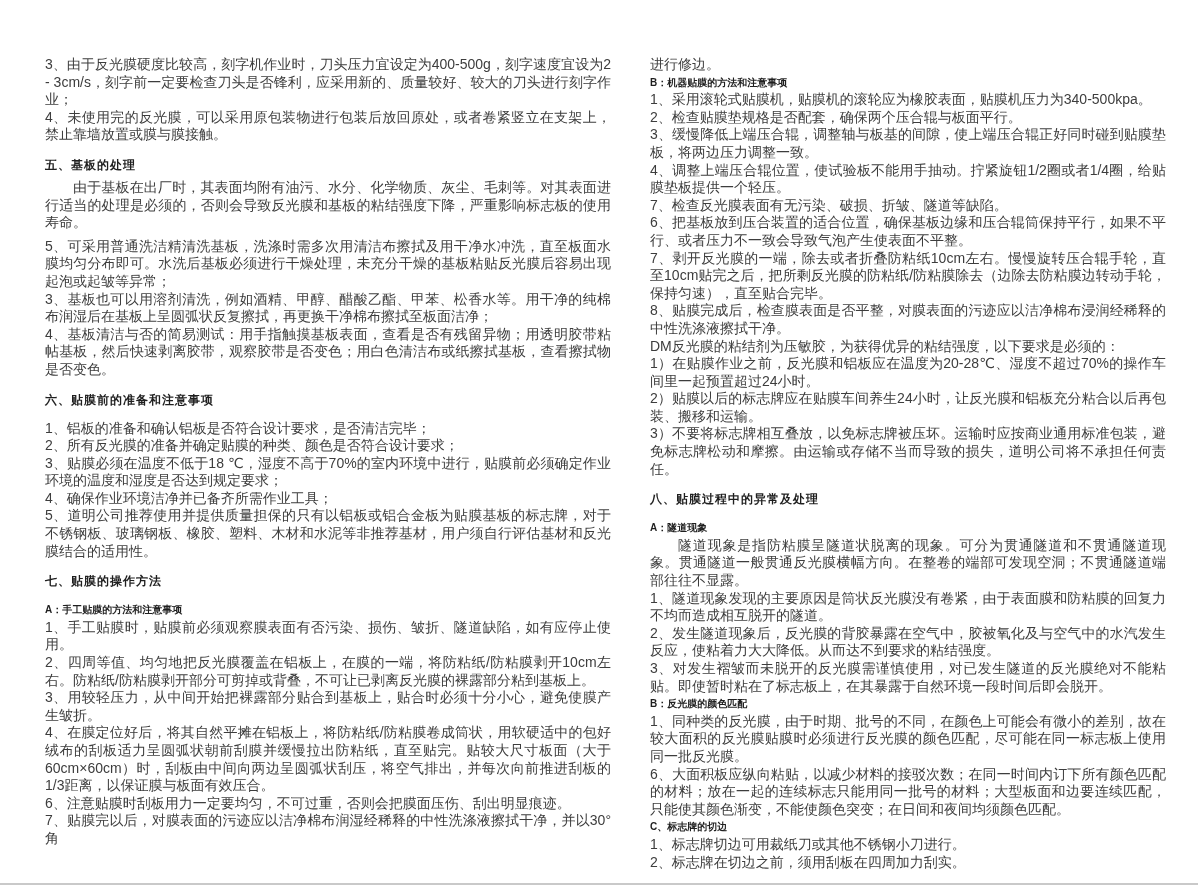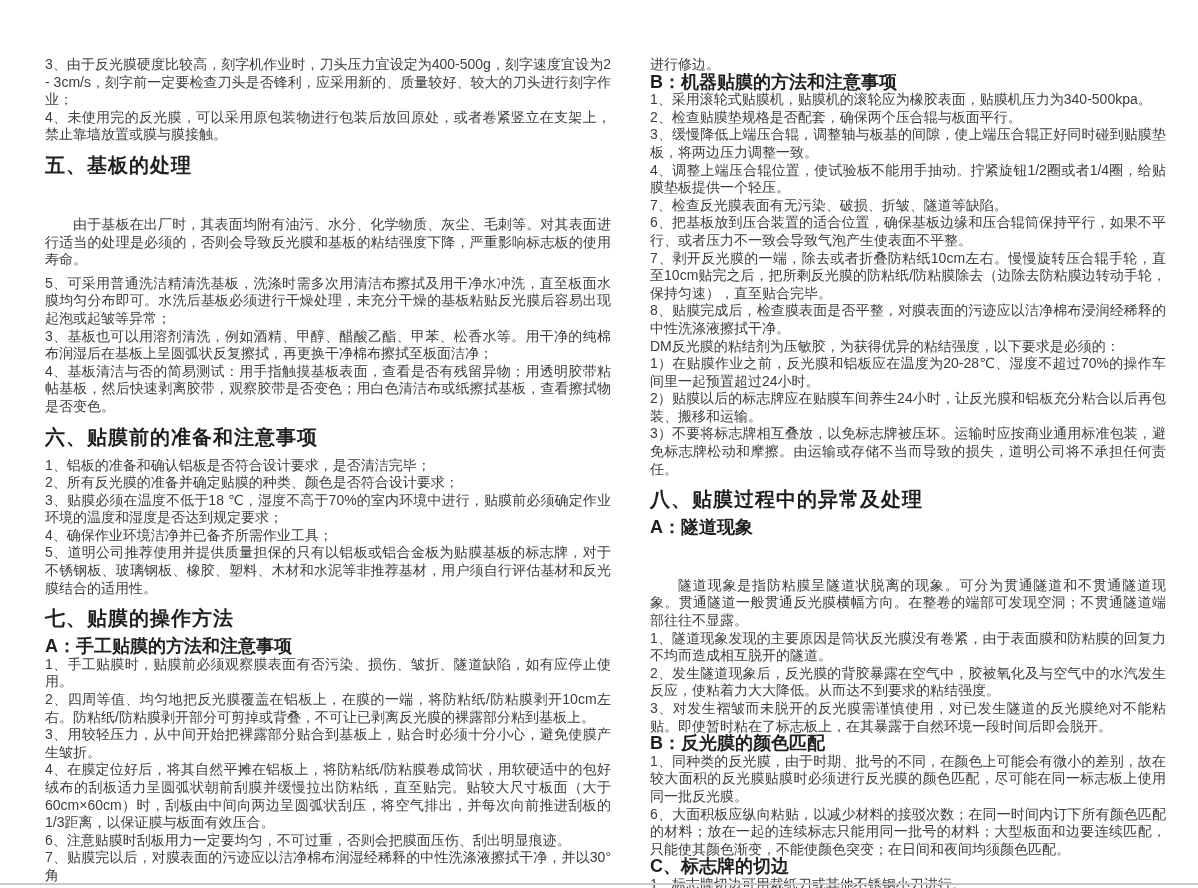--- a/index.html
+++ b/index.html
@@ -23,31 +23,31 @@
   .col { flex: 0 0 auto; }
   .col-left  { width: 566px; }
   .col-right { width: 516px; }
   .blk-p {
     font-size: 14px;
     line-height: 17.6px;
     color: var(--ink, #3d3d3d);
     text-align: justify;
     margin: 0;
   }
-  .blk-p.indent { text-indent: 2em; margin-top: 40px; }
+  .blk-p.indent { text-indent: 2em; }
   .blk-h2 {
-    font-size: 20px;
+    font-size: 12px;
     line-height: 22px;
     font-weight: bold;
     color: var(--head, #1f1f1f);
     letter-spacing: 1px;
     margin: 10px 0 3px;
   }
   .blk-sub {
-    font-size: 18px;
+    font-size: 10px;
     line-height: 17.6px;
     font-weight: bold;
     color: var(--head, #1f1f1f);
     text-align: justify;
     margin: 0;
   }
   .blk-gap { height: 6px; }
   .bottom-rule {
     position: absolute;
     left: 0; right: 0; bottom: 3px;

